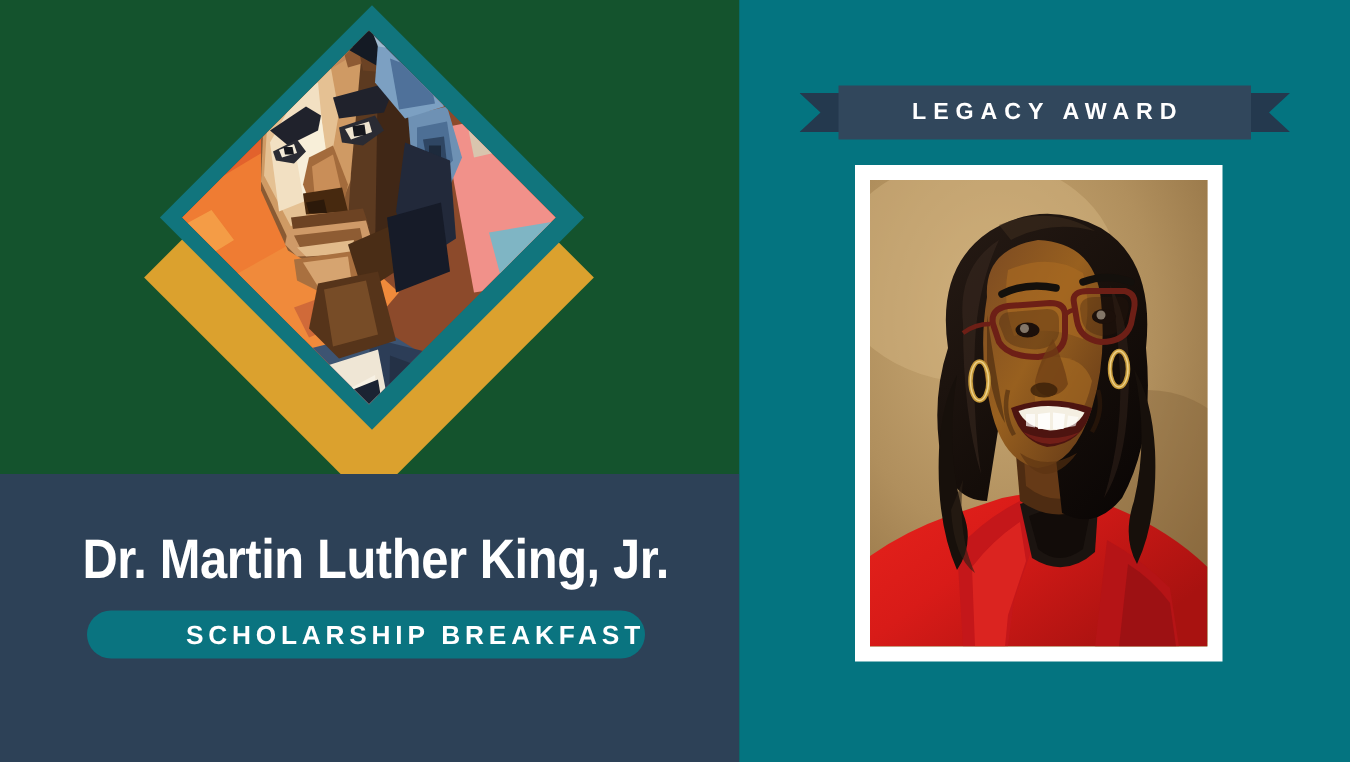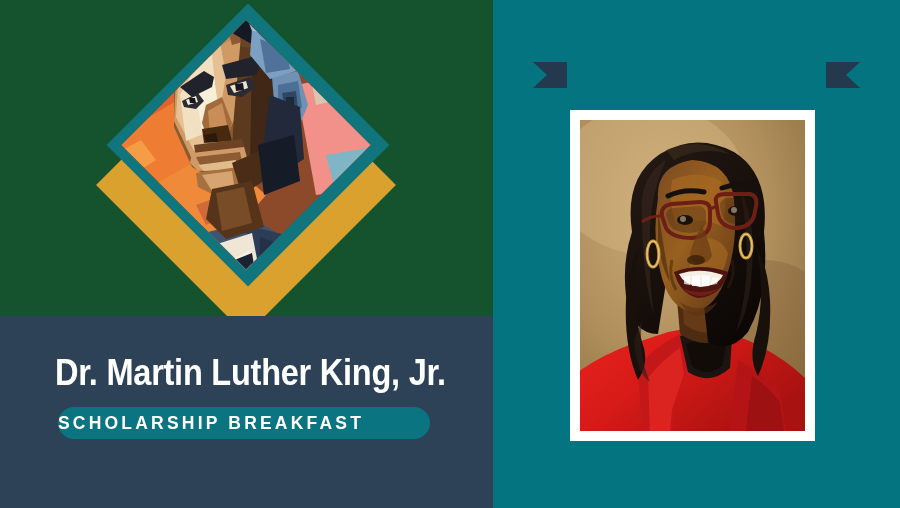--- a/index.html
+++ b/index.html
@@ -67,21 +67,21 @@
     letter-spacing:-0.3px;
     transform:scaleX(0.88);
     transform-origin:left center;
     white-space:nowrap;
   }
 
   .subtitle-bar{
     position:absolute;left:58px;top:407px;
     width:372px;height:32px;
     background:#0a7480;
-    display:flex;align-items:center;justify-content:flex-start;border-radius:16px;
+    display:flex;align-items:center;justify-content:flex-end;border-radius:16px;
   }
   .subtitle-bar .txt{
     color:#ffffff;
     font-size:17.5px;
     font-weight:bold;
     letter-spacing:3.2px;
     white-space:nowrap;
   }
 
   
@@ -268,20 +268,23 @@
     <div class="subtitle-bar">
       <span class="txt">SCHOLARSHIP BREAKFAST</span>
     </div>
   </div>
 
   <div class="right-panel">
 
     <div class="ribbon">
       <div class="tail tail-l"></div>
       <div class="tail tail-r"></div>
+      <div class="body">
+        <span class="txt">LEGACY AWARD</span>
+      </div>
     </div>
 
     <div class="photo-frame">
       <div class="photo">
         <svg viewBox="0 0 225 311" xmlns="http://www.w3.org/2000/svg">
           <defs>
             <radialGradient id="bg" cx="38%" cy="30%" r="85%">
               <stop offset="0%" stop-color="#cbab76"></stop>
               <stop offset="55%" stop-color="#b08f5d"></stop>
               <stop offset="100%" stop-color="#8d6c3f"></stop>

